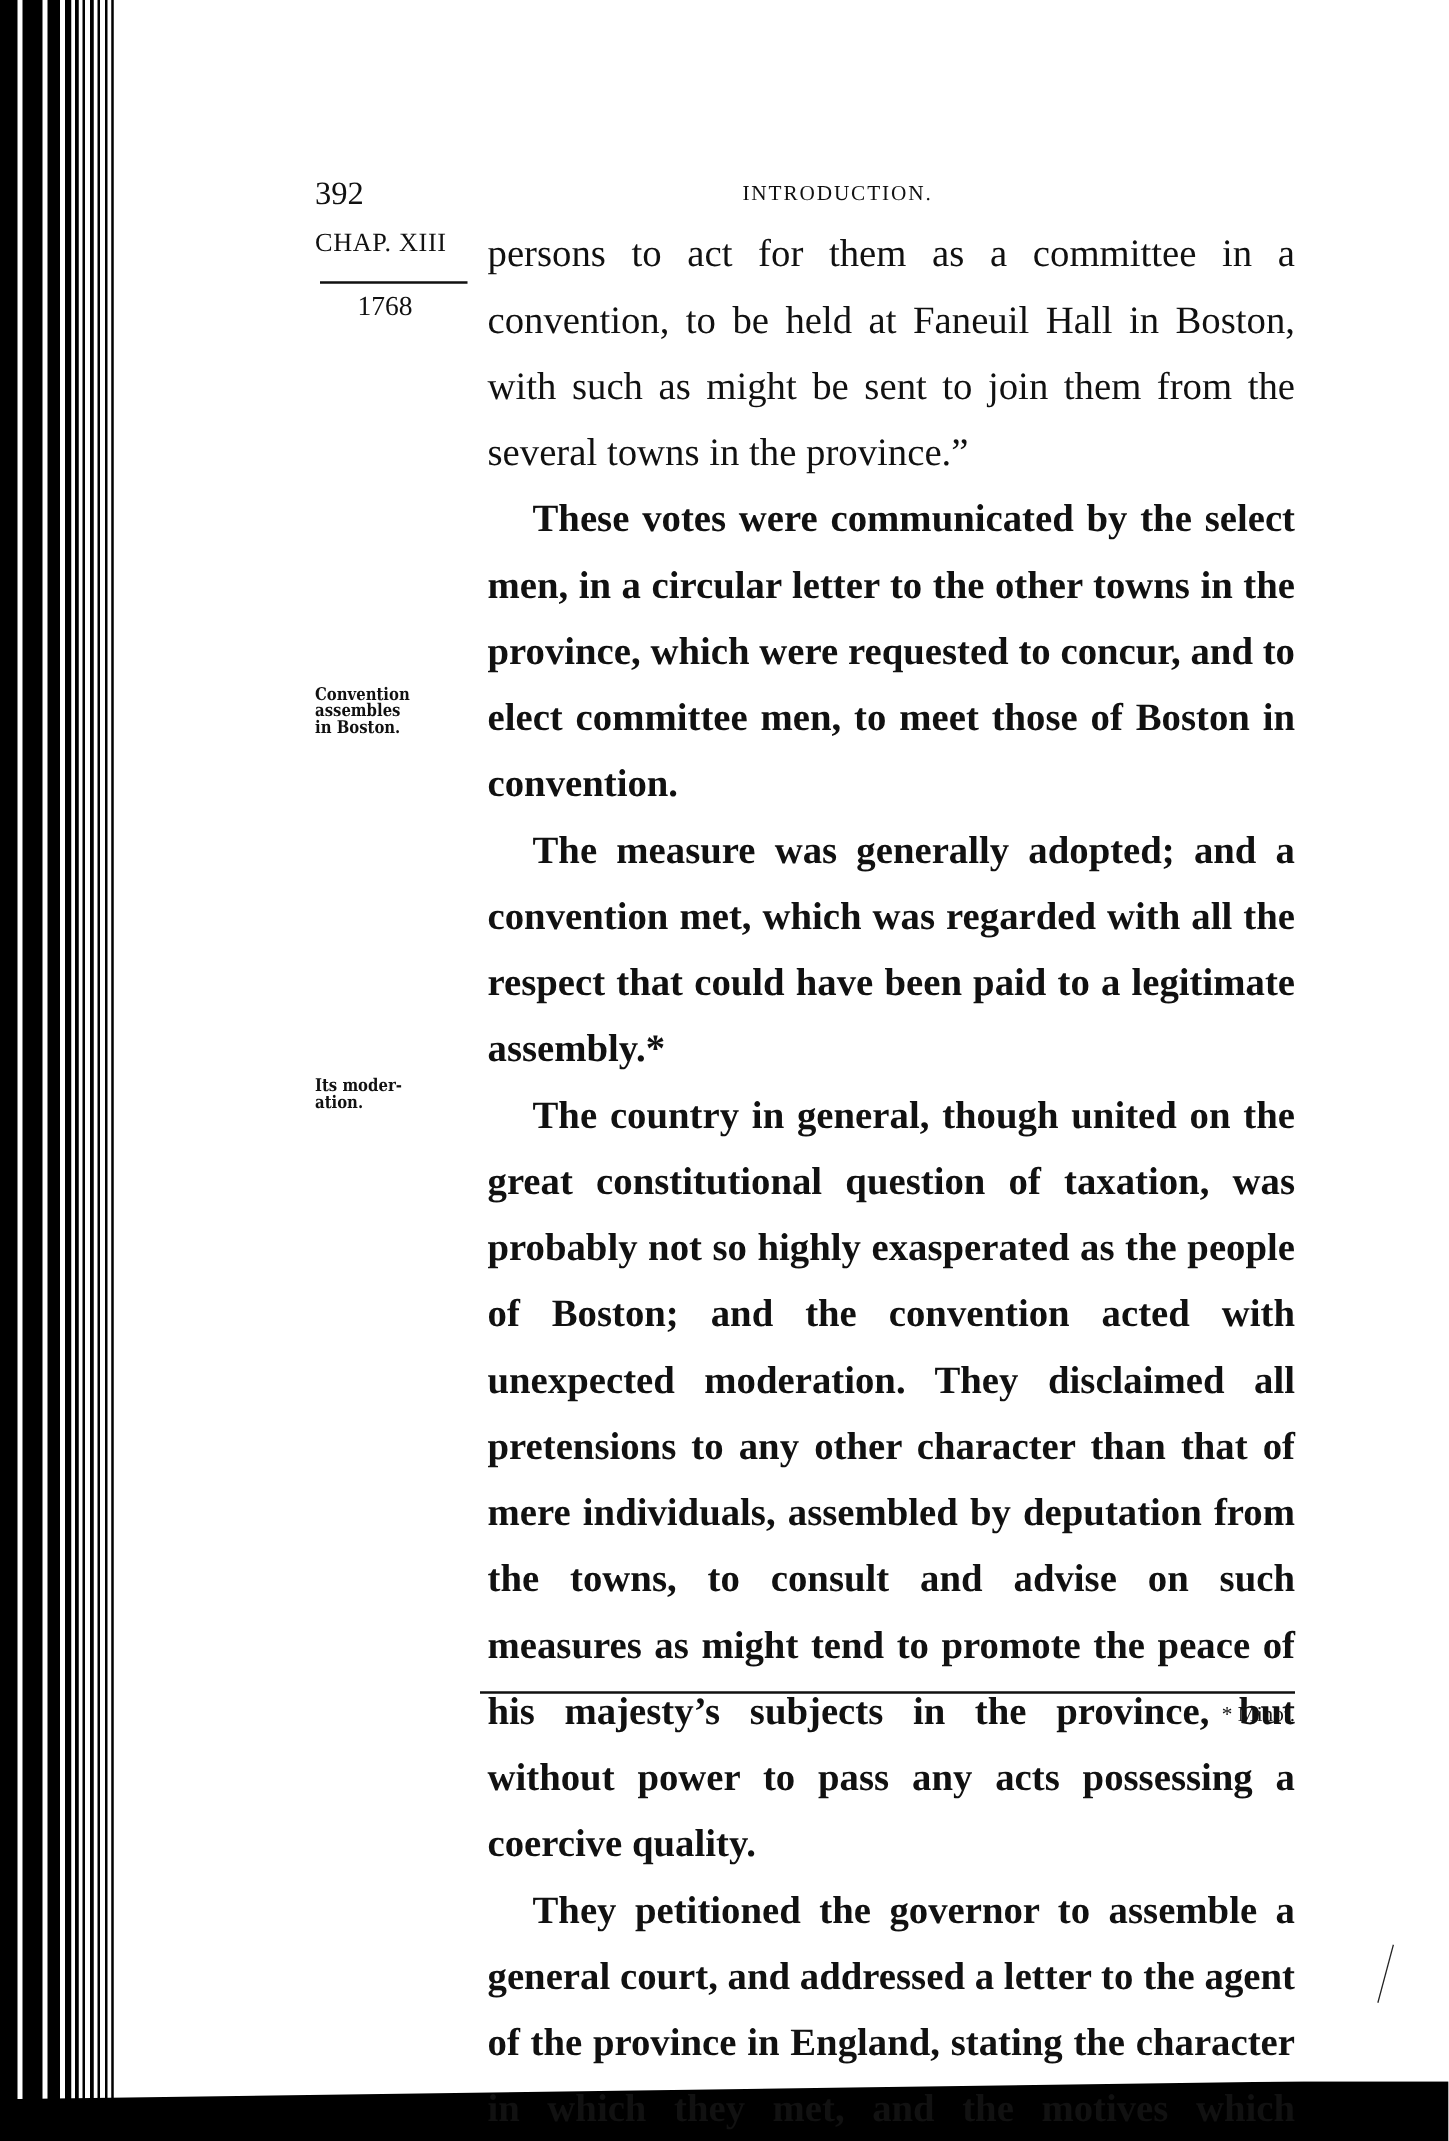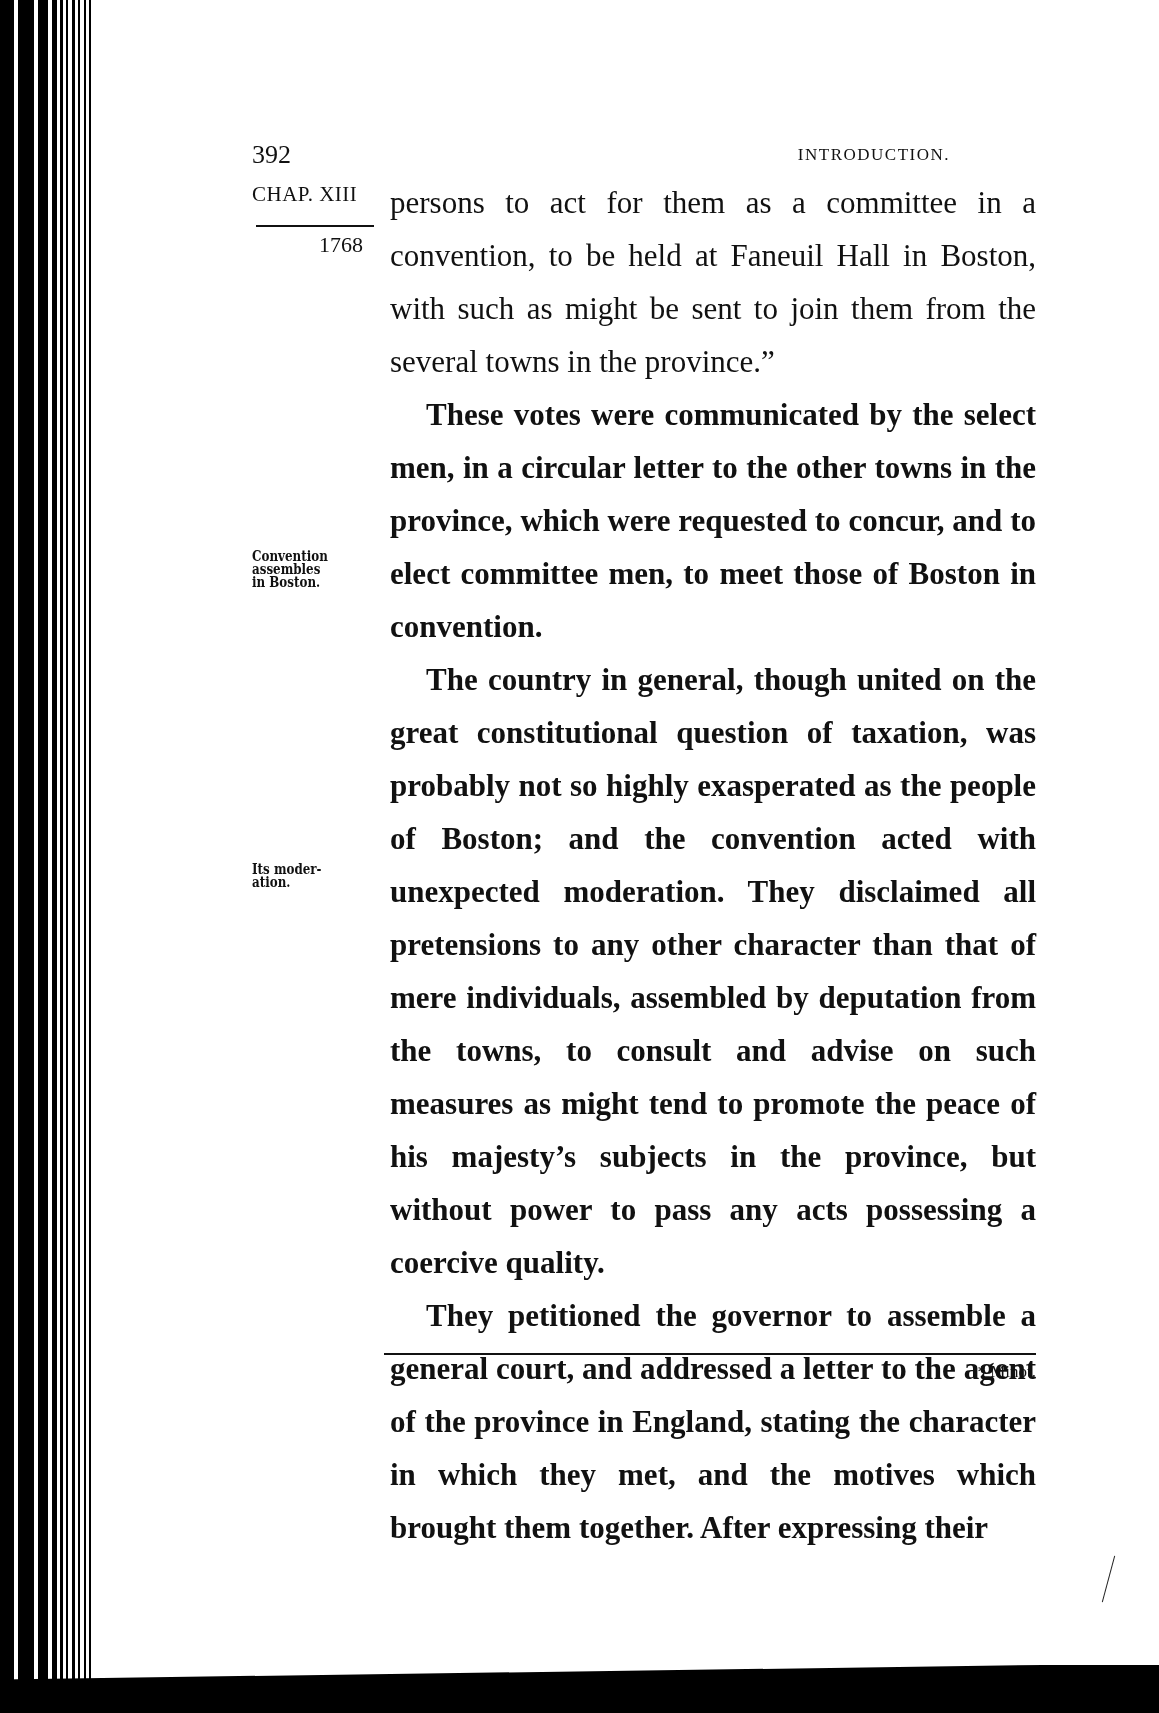--- a/index.html
+++ b/index.html
@@ -15,28 +15,28 @@
   .bottom-edge {
     position: absolute; left: 0; bottom: 0; width: 1159px; height: 48px; background: #000;
     clip-path: polygon(0 30%, 60% 10%, 90% 0%, 100% 0%, 100% 100%, 0 100%);
   }
   .stray-mark {
     position: absolute; left: 1108px; top: 1555px; width: 1px; height: 48px;
     background: #222; transform: rotate(15deg);
   }
   .page-number { position: absolute; left: 252px; top: 140px; font-size: 26px; }
   .running-head {
-    position: absolute; left: 390px; width: 560px; top: 145px; text-align: right;
+    position: absolute; left: 390px; width: 560px; top: 145px; text-align: center;
     font-size: 17px; letter-spacing: 1.5px; font-variant: small-caps;
   }
   .margin-chap {
     position: absolute; left: 252px; top: 182px; font-size: 21px; font-variant: small-caps; letter-spacing: 0.5px;
   }
   .margin-rule { position: absolute; left: 256px; top: 225px; width: 118px; height: 2px; background: #111; }
-  .margin-year { position: absolute; left: 286px; top: 232px; font-size: 22px; margin-left: 33px; }
+  .margin-year { position: absolute; left: 286px; top: 232px; font-size: 22px; }
   .sidenote {
     position: absolute; left: 252px; font-size: 14px; line-height: 13px; font-weight: bold;
     font-family: "DejaVu Serif", serif; transform: scaleX(0.85); transform-origin: left top;
   }
   .sidenote.s1 { top: 550px; }
   .sidenote.s2 { top: 863px; }
   .body-text {
     position: absolute; left: 390px; top: 176px; width: 646px;
     font-size: 31px; line-height: 53px; text-align: justify;
   }
@@ -77,18 +77,19 @@
   <div>in Boston.</div>
 </div>
 <div class="sidenote s2">
   <div>Its moder-</div>
   <div>ation.</div>
 </div>
 
 <div class="body-text">
   <p class="no-indent">persons to act for them as a committee in a convention, to be held at Faneuil Hall in Boston, with such as might be sent to join them from the several towns in the province.”</p>
   <p class="indent">These votes were communicated by the select men, in a circular letter to the other towns in the province, which were requested to concur, and to elect committee men, to meet those of Boston in convention.</p>
+  <p class="indent">The measure was generally adopted; and a convention met, which was regarded with all the respect that could have been paid to a legitimate assembly.*</p>
   <p class="indent">The country in general, though united on the great constitutional question of taxation, was probably not so highly exasperated as the people of Boston; and the convention acted with unexpected moderation.  They disclaimed all pretensions to any other character than that of mere individuals, assembled by deputation from the towns, to consult and advise on such measures as might tend to promote the peace of his majesty’s subjects in the province, but without power to pass any acts possessing a coercive quality.</p>
   <p class="indent">They petitioned the governor to assemble a general court, and addressed a letter to the agent of the province in England, stating the character in which they met, and the motives which brought them together.  After expressing their</p>
 </div>
 
 <div class="footnote-rule"></div>
 <div class="footnote">* Minot.</div>
 
 </body></html>

